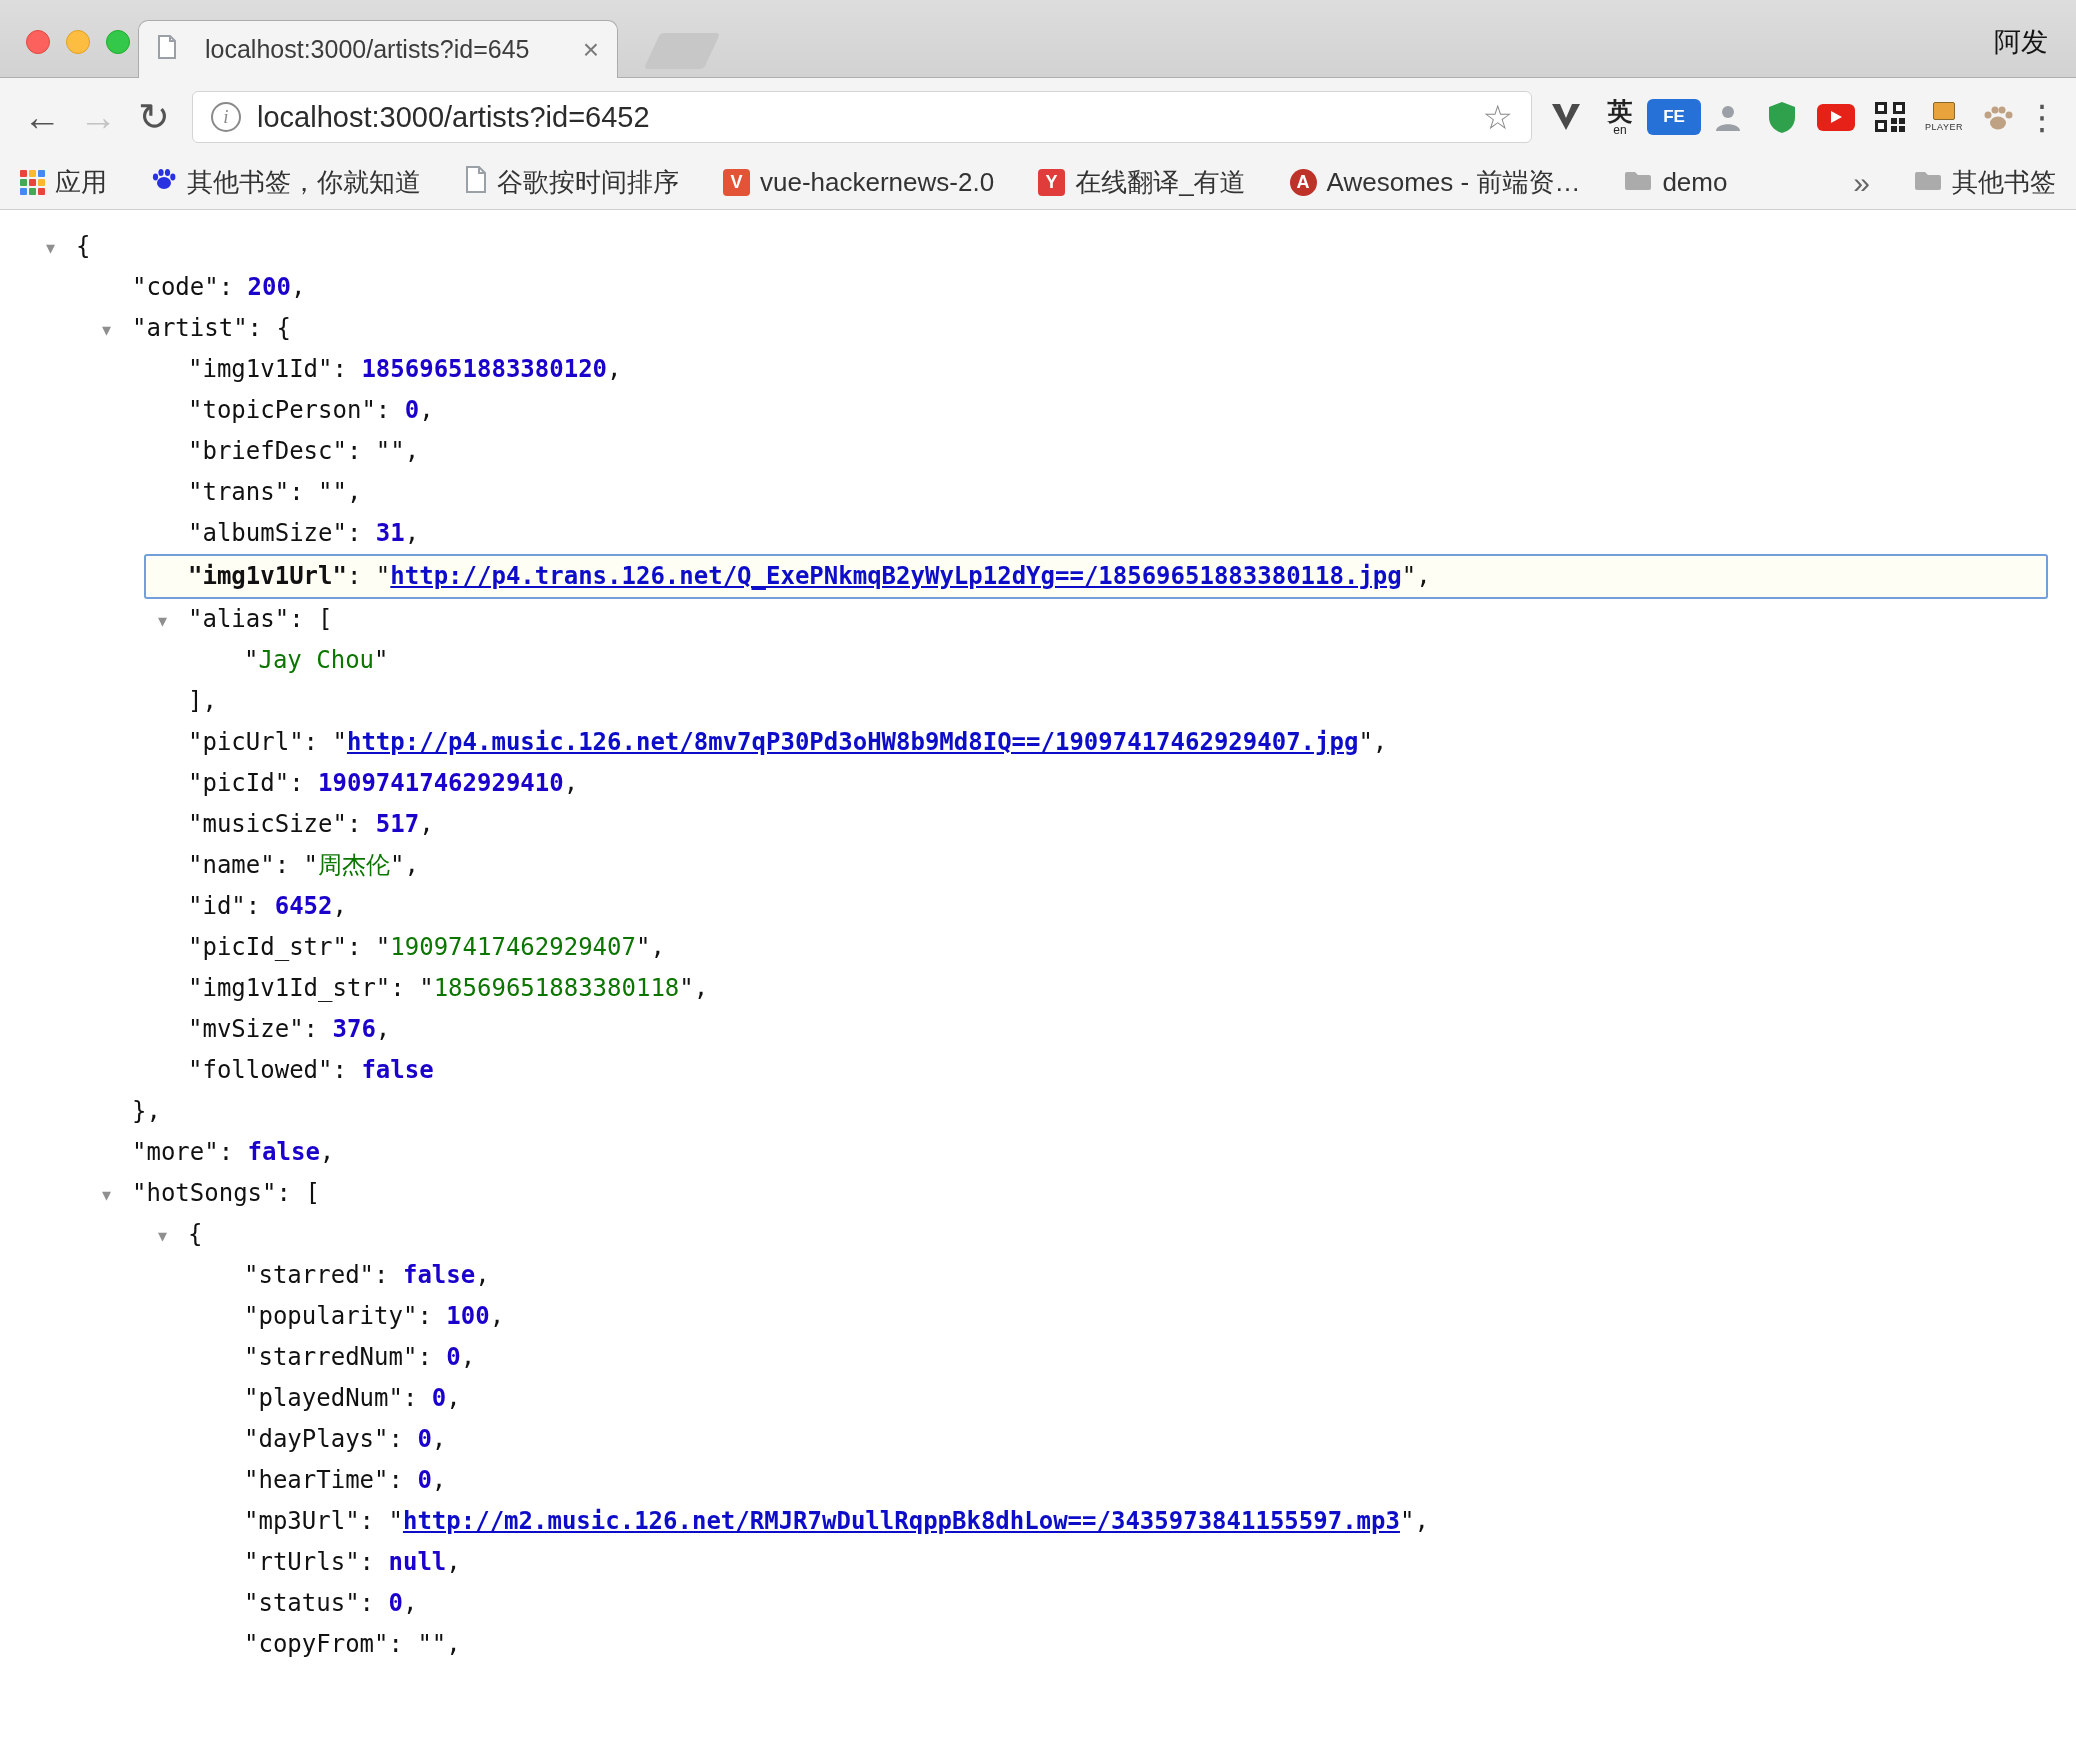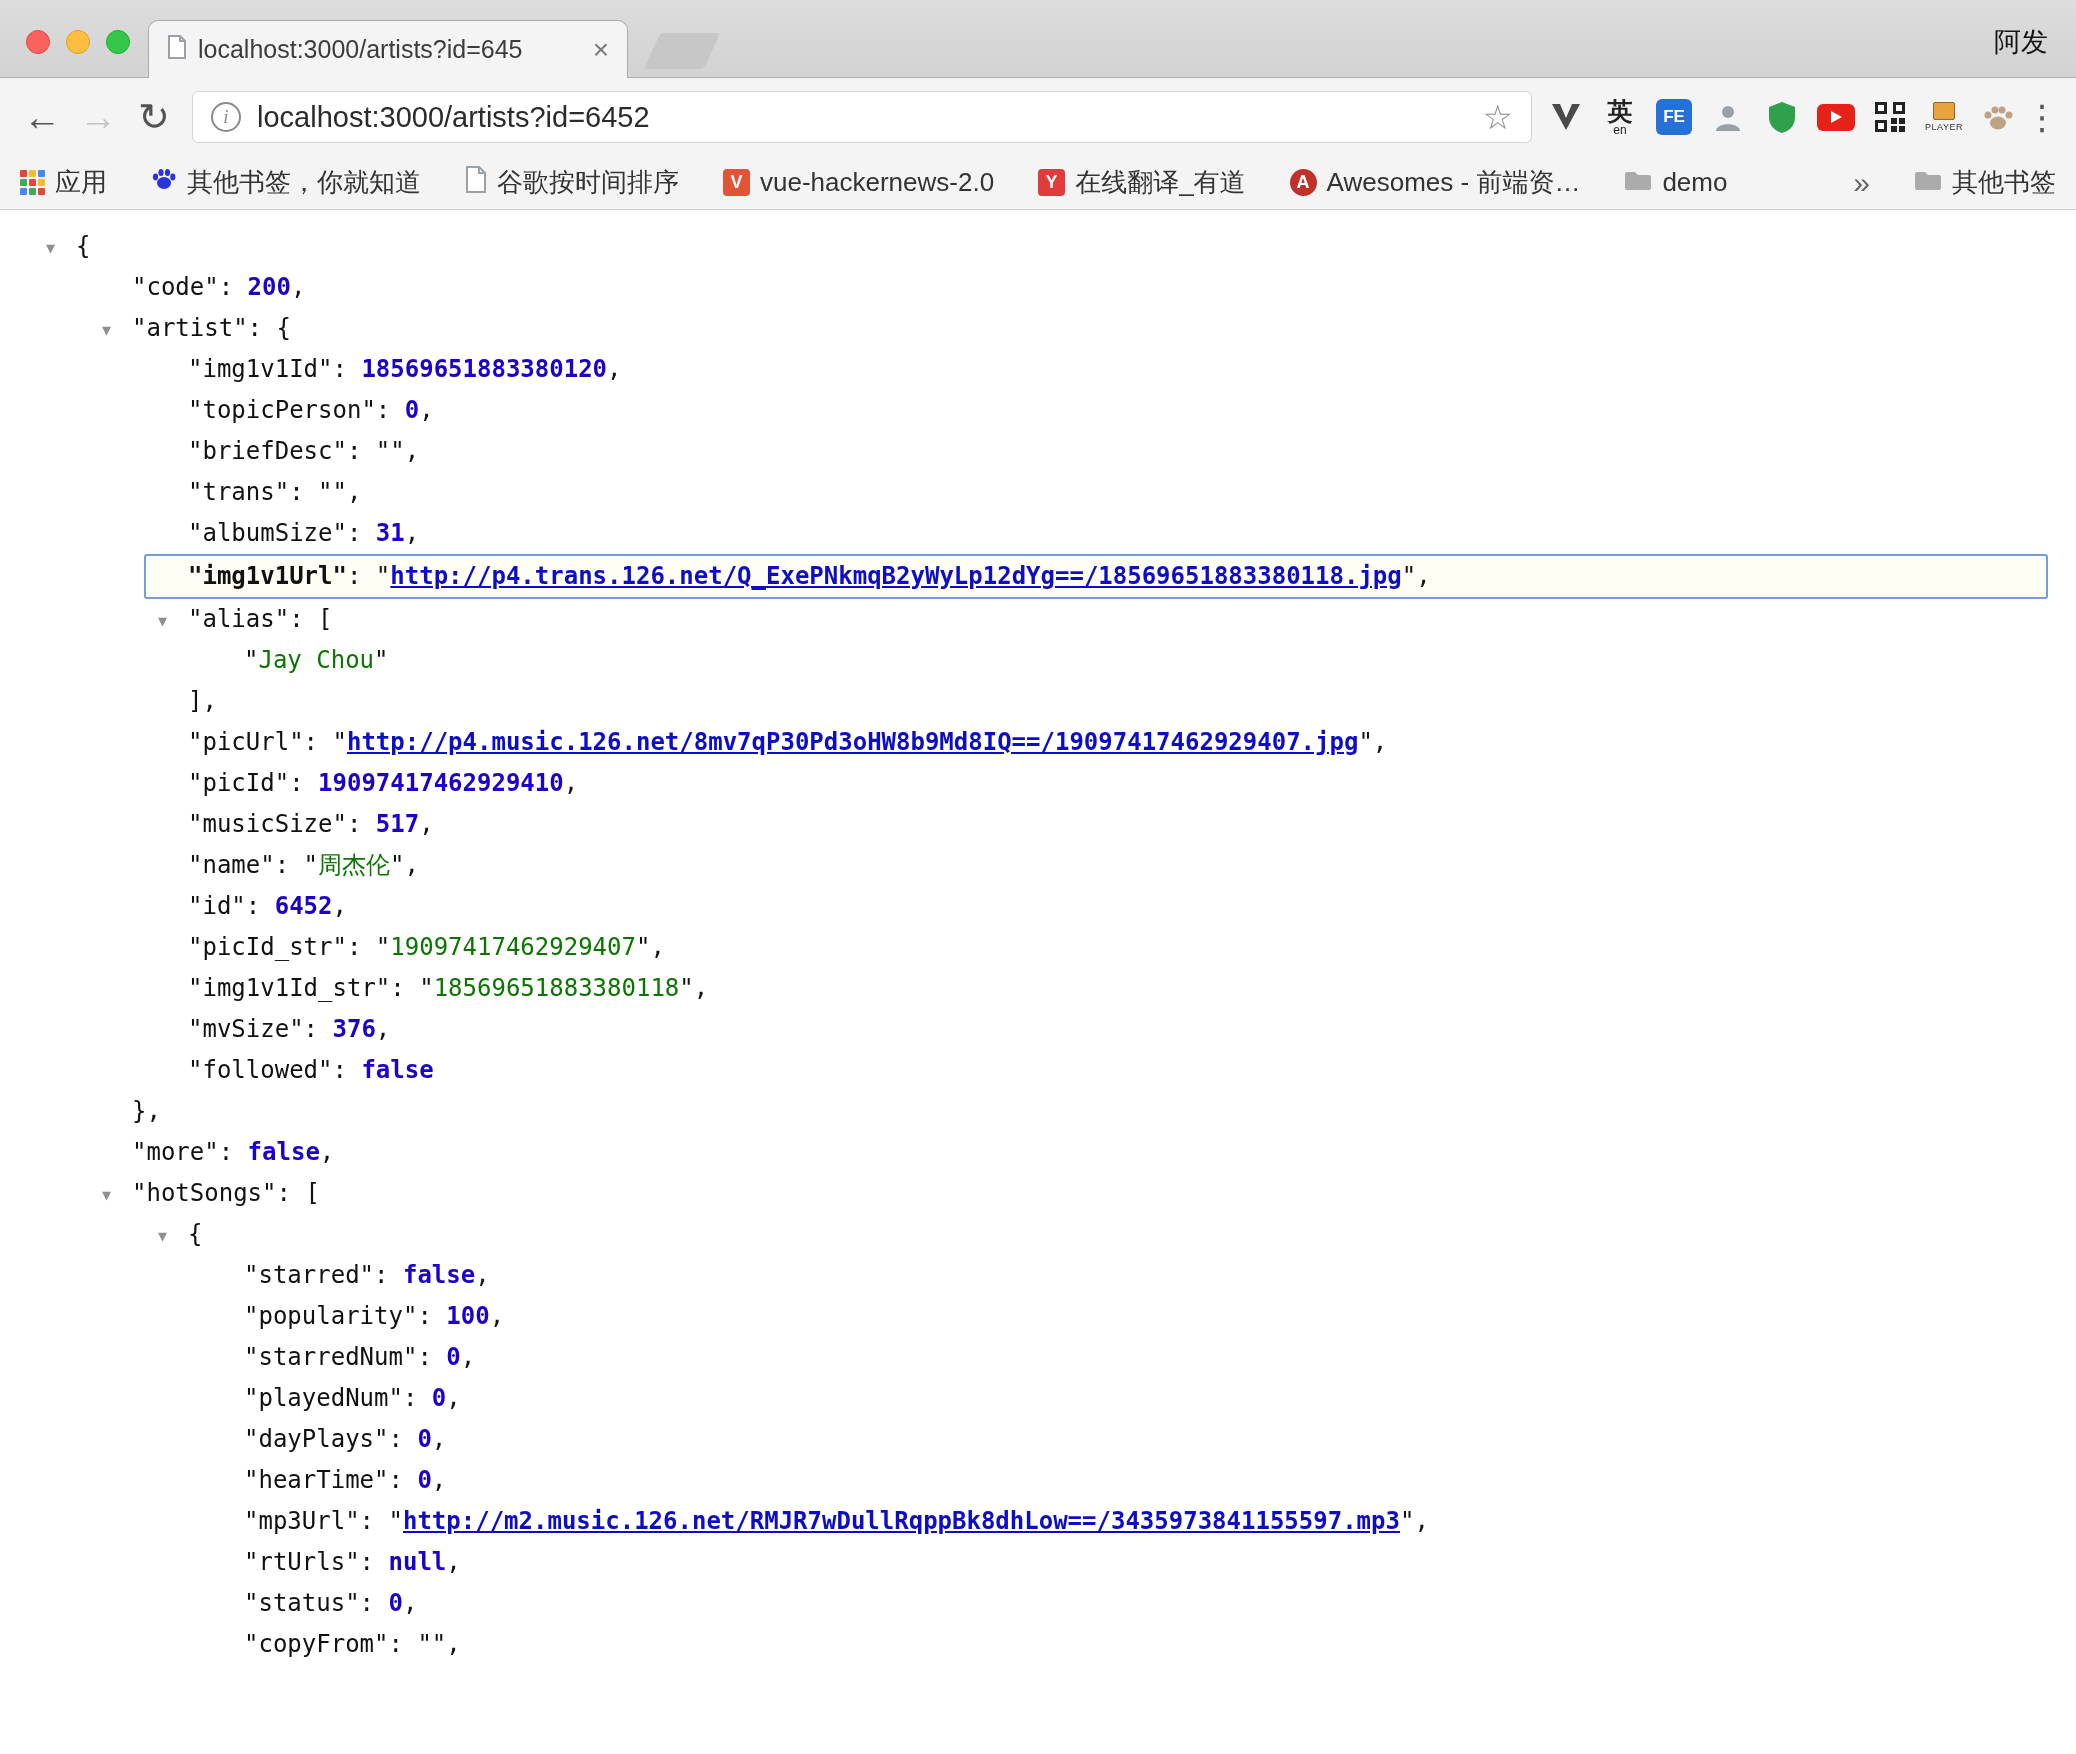--- a/index.html
+++ b/index.html
@@ -6,39 +6,39 @@
   html,body{width:2076px;height:1754px;}
   body{font-family:"Liberation Sans",sans-serif;background:#fff;overflow:hidden;}
 
   
   .tab-strip{height:78px;background:linear-gradient(#DDDDDD,#D2D2D2);position:relative;border-bottom:1px solid #AFAFAF;}
   .lights{position:absolute;left:26px;top:30px;display:flex;gap:16px;}
   .light{width:24px;height:24px;border-radius:50%;}
   .light.red{background:#FC615D;border:1px solid #E1493F;}
   .light.yellow{background:#FDBD40;border:1px solid #DFA123;}
   .light.green{background:#34C84A;border:1px solid #1DAD2B;}
-  .tab{position:absolute;left:148px;bottom:-1px;width:480px;height:58px;background:#F4F4F4;border:1px solid #ABABAB;border-bottom:none;border-radius:10px 10px 0 0;display:flex;align-items:center;padding:0 18px;gap:11px;z-index:2;}
+  .tab{position:absolute;left:138px;bottom:-1px;width:480px;height:58px;background:#F4F4F4;border:1px solid #ABABAB;border-bottom:none;border-radius:10px 10px 0 0;display:flex;align-items:center;padding:0 18px;gap:28px;z-index:2;}
   .tab-title{font-size:25px;color:#3C3C3C;white-space:nowrap;overflow:hidden;flex:1;}
   .tab-close{font-size:28px;color:#7A7A7A;line-height:1;}
   .newtab-stub{position:absolute;left:652px;bottom:8px;width:60px;height:36px;background:#C7C7C7;transform:skewX(-25deg);border-radius:4px;}
   .profile-name{position:absolute;right:28px;top:24px;font-size:27px;color:#141414;}
 
   
   .toolbar{height:78px;background:#F4F4F4;display:flex;align-items:center;padding:0 14px;}
   .nav-btn{width:56px;height:56px;display:flex;align-items:center;justify-content:center;font-size:38px;color:#535353;flex:none;}
   .nav-btn.disabled{color:#C3C3C3;}
   .omnibox{flex:1;height:52px;background:#fff;border:1px solid #D4D4D4;border-radius:6px;display:flex;align-items:center;padding:0 18px;gap:16px;margin:0 10px;min-width:0;}
   .info-ic{width:30px;height:30px;border:2px solid #8A8A8A;border-radius:50%;color:#8A8A8A;font-size:19px;display:flex;align-items:center;justify-content:center;font-style:italic;font-family:"Liberation Serif",serif;flex:none;}
   .url-text{font-size:29px;color:#2B2B2B;flex:1;white-space:nowrap;overflow:hidden;}
   .star-ic{font-size:34px;color:#8A8A8A;flex:none;}
   .ext-area{display:flex;align-items:center;gap:6px;flex:none;}
   .ext{width:48px;height:52px;display:flex;flex-direction:column;align-items:center;justify-content:center;}
   .ext-cn{font-size:25px;color:#222;font-weight:bold;line-height:1;}
   .ext-cn-sub{font-size:12px;color:#222;line-height:1;}
-  .fe-badge{width:36px;height:36px;background:#2571D8;color:#fff;font-weight:bold;font-size:17px;border-radius:6px;display:flex;align-items:center;justify-content:center;}
+  .fe-badge{width:54px;height:36px;background:#2571D8;color:#fff;font-weight:bold;font-size:17px;border-radius:6px;display:flex;align-items:center;justify-content:center;}
   .yt-badge{width:38px;height:27px;background:#E62117;border-radius:6px;display:flex;align-items:center;justify-content:center;}
   .yt-play{width:0;height:0;border-left:11px solid #fff;border-top:6px solid transparent;border-bottom:6px solid transparent;}
   .player-art{width:22px;height:18px;background:#E8A33D;border:1px solid #8A6A2A;border-radius:2px;}
   .player-label{font-size:9px;color:#333;letter-spacing:.5px;margin-top:2px;}
   .menu-dots{font-size:34px;color:#555;width:40px;text-align:center;flex:none;}
 
   
   .bookmarks{height:54px;background:#F4F4F4;border-bottom:1px solid #CFCFCF;display:flex;align-items:center;padding:0 20px;gap:44px;font-size:26px;color:#333;}
   .bm{display:flex;align-items:center;gap:10px;white-space:nowrap;}
   .bm-spacer{flex:1;}

